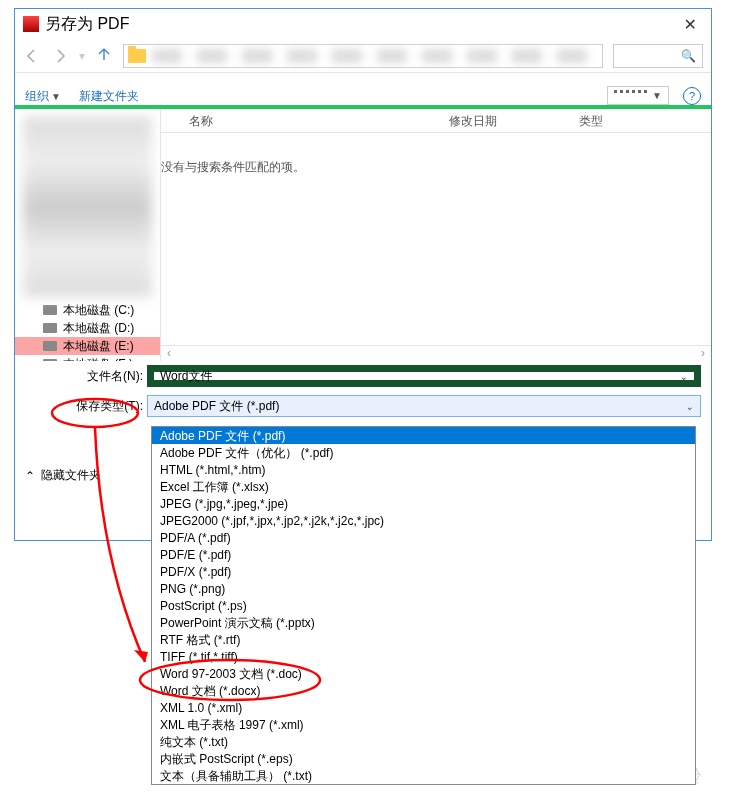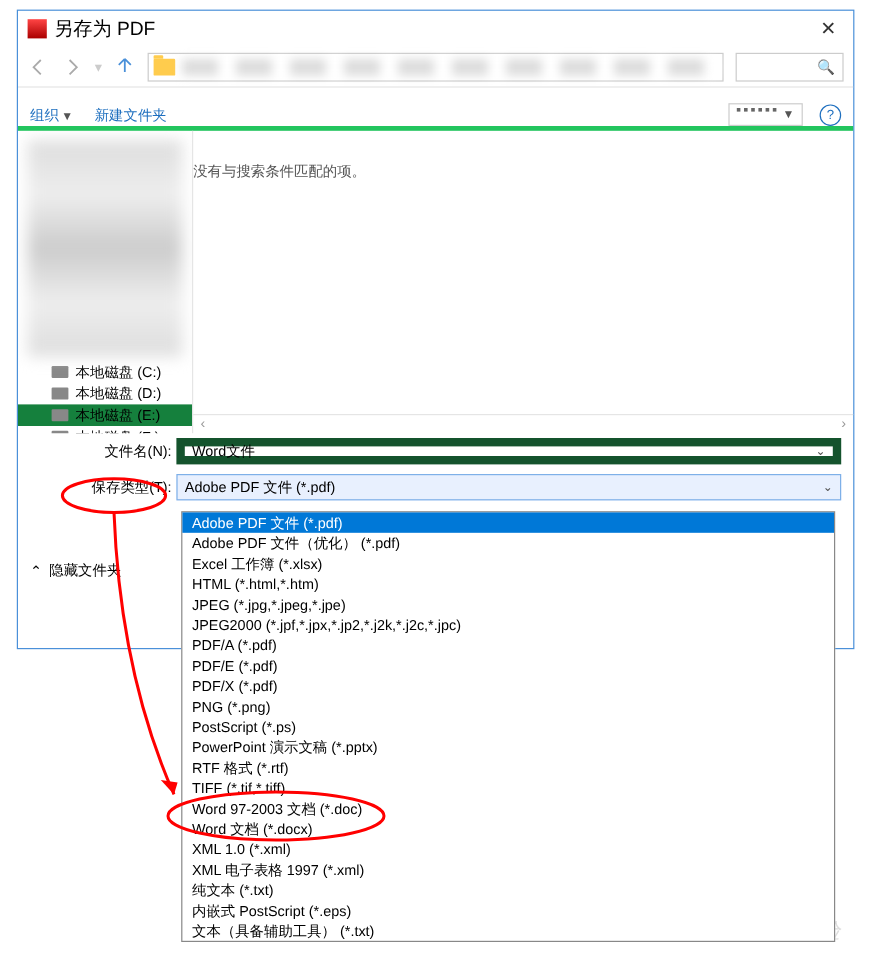--- a/index.html
+++ b/index.html
@@ -23,21 +23,21 @@
     .tb-link { color: #1e6fbf; cursor: pointer; }
     .tb-arrow { font-size: 10px; margin-left: 2px; color: #555; }
     .tb-right { margin-left: auto; display: flex; align-items: center; gap: 14px; }
     .viewbtn { display: flex; gap: 3px; border: 1px solid #ccc; padding: 3px 6px; }
     .viewbtn div { width: 3px; height: 3px; background: #666; }
     .helpbtn { width: 18px; height: 18px; border: 1px solid #1e6fbf; border-radius: 50%; color: #1e6fbf; display: flex; align-items: center; justify-content: center; font-size: 11px; }
     .content { display: flex; height: 252px; }
     .sidebar { width: 146px; border-right: 1px solid #e5e5e5; overflow: hidden; padding: 4px 0; }
     .side-blur { height: 180px; margin: 4px 8px; background: linear-gradient(#ddd, #eee, #ccc, #eee, #ddd); filter: blur(6px); }
     .drive { display: flex; align-items: center; gap: 6px; padding: 2px 8px 2px 28px; height: 18px; white-space: nowrap; }
-    .drive.selected { background: #15803d; }
+    .drive.selected { background: #fca5a5; }
     .drive-icon { width: 14px; height: 10px; background: #888; border-radius: 1px; }
     .filelist { flex: 1; position: relative; }
     .columns { display: flex; height: 24px; border-bottom: 1px solid #e5e5e5; padding-left: 20px; }
     .col-name { width: 264px; padding: 4px 8px; color: #555; }
     .col-date { width: 130px; padding: 4px 4px; color: #555; }
     .col-type { padding: 4px 4px; color: #555; }
     .empty-msg { text-align: left; padding: 26px 0; color: #555; }
     .scroll-bottom { position: absolute; bottom: 0; left: 0; right: 0; height: 16px; border-top: 1px solid #e5e5e5; display: flex; }
     .scroll-l { width: 16px; text-align: center; color: #999; }
     .scroll-r { width: 16px; margin-left: auto; text-align: center; color: #999; }
@@ -121,20 +121,25 @@
       <div class="drive selected">
           <div class="drive-icon"></div>
           <span>本地磁盘 (E:)</span>
         </div>
       <div class="drive">
           <div class="drive-icon"></div>
           <span>本地磁盘 (F:)</span>
         </div>
     </div>
     <div class="filelist">
+      <div class="columns">
+        <div class="col-name">名称</div>
+        <div class="col-date">修改日期</div>
+        <div class="col-type">类型</div>
+      </div>
       <div class="empty-msg">没有与搜索条件匹配的项。</div>
       <div class="scroll-bottom">
         <div class="scroll-l">‹</div>
         <div class="scroll-r">›</div>
       </div>
     </div>
   </div>
 
   <div class="fieldrow">
     <div class="fieldlabel">文件名(N):</div>
@@ -159,22 +164,22 @@
       <span>⌃</span>
       <span>隐藏文件夹</span>
     </div>
   </div>
   <div style="height:56px"></div>
 </div>
 
 <div class="dropdown" id="filetype-dropdown">
     <div class="dd-item sel">Adobe PDF 文件 (*.pdf)</div>
     <div class="dd-item">Adobe PDF 文件（优化） (*.pdf)</div>
+    <div class="dd-item">HTML (*.html,*.htm)</div>
     <div class="dd-item">Excel 工作簿 (*.xlsx)</div>
-    <div class="dd-item">HTML (*.html,*.htm)</div>
     <div class="dd-item">JPEG (*.jpg,*.jpeg,*.jpe)</div>
     <div class="dd-item">JPEG2000 (*.jpf,*.jpx,*.jp2,*.j2k,*.j2c,*.jpc)</div>
     <div class="dd-item">PDF/A (*.pdf)</div>
     <div class="dd-item">PDF/E (*.pdf)</div>
     <div class="dd-item">PDF/X (*.pdf)</div>
     <div class="dd-item">PNG (*.png)</div>
     <div class="dd-item">PostScript (*.ps)</div>
     <div class="dd-item">PowerPoint 演示文稿 (*.pptx)</div>
     <div class="dd-item">RTF 格式 (*.rtf)</div>
     <div class="dd-item">TIFF (*.tif,*.tiff)</div>

